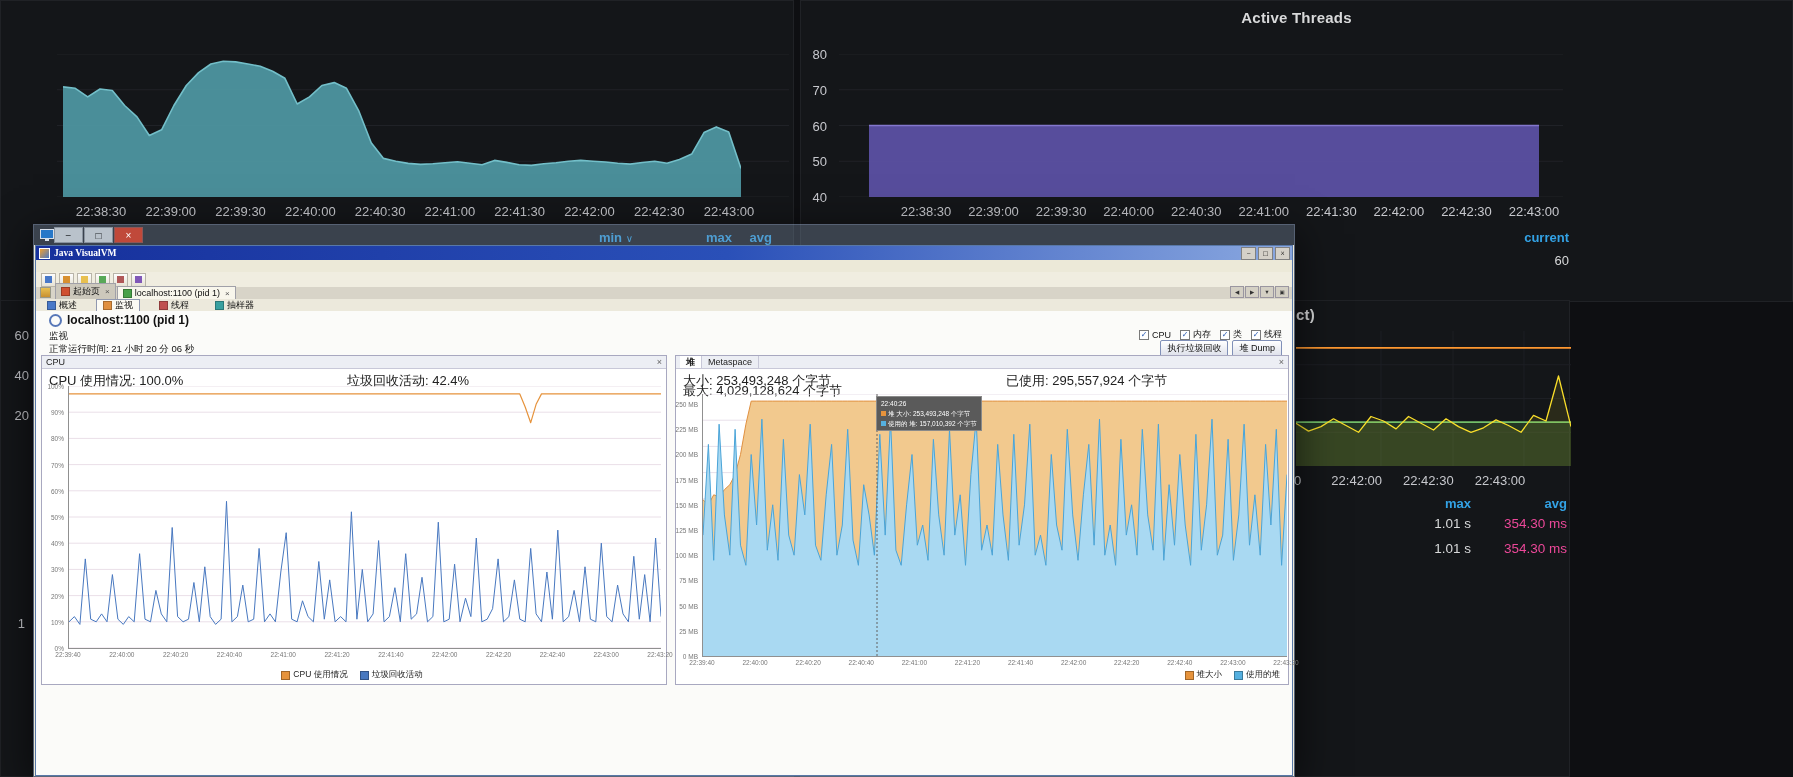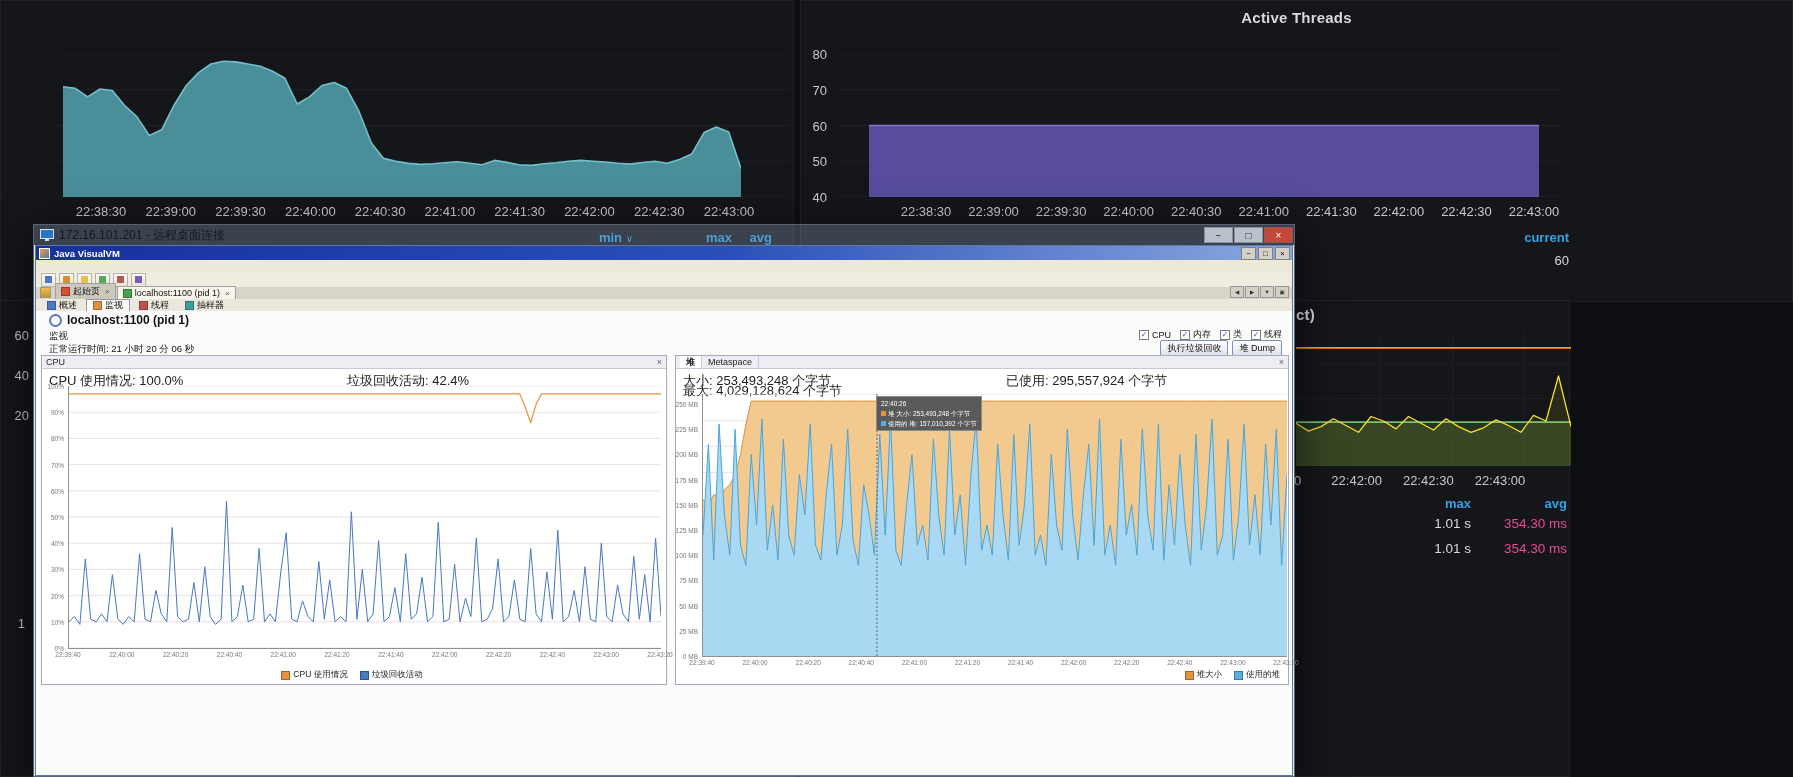--- a/index.html
+++ b/index.html
@@ -35,21 +35,21 @@
   #rdp-title{margin-left:5px;font-size:12px;color:#14181f;flex:1;white-space:nowrap;overflow:hidden;}
   .wbtn{width:29px;height:16px;margin-right:1px;display:flex;align-items:center;justify-content:center;
         font-size:10px;color:#1a1d22;background:rgba(208,216,226,.85);border:1px solid rgba(90,100,115,.5);box-sizing:border-box;}
   .wbtn.close{background:#c0493a;color:#fff;}
   #rdp-content{position:absolute;left:0;top:20px;right:0;bottom:0;background:#ece9d8;}
 
   
   #vvm{position:absolute;left:1px;right:1px;top:0;bottom:0;background:#ece9d8;border:1px solid #5878a8;box-sizing:border-box;}
   #vvm-titlebar{position:absolute;left:0;right:0;top:0;height:14px;
        background:linear-gradient(90deg,#16309c 0%,#2a50b8 55%,#8aa8e0 100%);
-       color:#fff;font-size:9.5px;font-weight:700;display:flex;align-items:center;padding:0 2px 0 3px;box-sizing:border-box;}
+       color:#fff;font-size:9.5px;font-weight:700;display:flex;align-items:center;padding:0 2px 0 3px;box-sizing:border-box;font-family:Liberation Serif, serif;}
   #vvm-app-icon{width:9px;height:9px;background:linear-gradient(135deg,#f0a030,#4878c8);border:1px solid #fff;}
   #vvm-title{margin-left:4px;flex:1;white-space:nowrap;}
   .mini-btn{width:13px;height:11px;margin-left:2px;background:#d4d0c8;border:1px solid #808080;
        display:flex;align-items:center;justify-content:center;font-size:7.5px;color:#000;font-weight:400;}
   #vvm-menubar{position:absolute;left:0;right:0;top:14px;height:12px;background:#f0ede0;
        border-bottom:1px solid #d8d4c8;display:flex;align-items:center;font-size:9.5px;color:#101010;}
   .menu-item{padding:0 7px;white-space:nowrap;}
   #vvm-toolbar{position:absolute;left:0;right:0;top:26px;height:15px;background:#f0ede0;
        border-bottom:1px solid #c8c4b8;display:flex;align-items:center;padding-left:5px;gap:3px;}
   .tool-btn{width:13px;height:12px;background:linear-gradient(#fdfdfd,#e6e2d4);border:1px solid #b8b4a8;
@@ -60,21 +60,21 @@
   .tab-corner{width:9px;height:9px;margin:0 4px 1px 0;background:linear-gradient(#e8c050,#c89030);border:1px solid #998;}
   .vtab{display:flex;align-items:center;gap:3px;padding:1px 5px;font-size:9px;color:#111;
        background:#ccc8bc;border:1px solid #a0a0a8;border-bottom:none;margin-right:1px;white-space:nowrap;}
   .vtab.active{background:#f8f6ec;}
   .ticon{width:7px;height:7px;display:inline-block;border:1px solid rgba(0,0,0,.25);}
   .tclose{color:#555;font-size:8px;margin-left:2px;}
   .navbtns{margin-left:auto;display:flex;gap:1px;margin-right:3px;margin-bottom:1px;}
   .navbtn{width:12px;height:10px;background:#d4d0c4;border:1px solid #9a96a0;font-size:5.5px;color:#333;
        display:flex;align-items:center;justify-content:center;}
   #vvm-subtabrow{position:absolute;left:0;right:0;top:53px;height:12px;background:#ece9dc;
-       border-bottom:1px solid #b8b4a8;display:flex;align-items:center;padding-left:4px;gap:2px;}
+       border-bottom:1px solid #b8b4a8;display:flex;align-items:center;padding-left:4px;gap:12px;}
   .stab{display:flex;align-items:center;gap:3px;padding:0 6px;height:11px;font-size:9px;color:#111;
        border:1px solid transparent;white-space:nowrap;}
   .stab.active{background:#fbfaf4;border-color:#9098b0;}
   #vvm-content{position:absolute;left:0;right:0;top:65px;bottom:0;background:#fbfbf9;}
 
   #vvm-heading{position:absolute;left:13px;top:2px;font-size:12px;font-weight:700;color:#111;
        display:flex;align-items:center;gap:5px;}
   .ring-icon{width:9px;height:9px;border:2px solid #5878b8;border-radius:50%;display:inline-block;}
   #vvm-section{position:absolute;left:13px;top:19px;font-size:9.5px;color:#222;}
   #vvm-checkboxes{position:absolute;right:10px;top:17px;display:flex;gap:9px;font-size:9px;color:#111;align-items:center;}
@@ -217,21 +217,20 @@
         </div>
     </div>
   </div>
 
   <div id="rdp">
     <div id="rdp-titlebar">
       <svg width="14" height="12">
         <rect x="0.5" y="0.5" width="13" height="9" fill="#2878c8" stroke="#d8e0ea"></rect>
         <rect x="5" y="10" width="4" height="2" fill="#d8e0ea"></rect>
       </svg>
-      <span id="rdp-title">172.16.101.201 - 远程桌面连接</span>
       <span class="wbtn">−</span>
       <span class="wbtn">□</span>
       <span class="wbtn close">×</span>
     </div>
 
     <div id="rdp-content">
       <div id="vvm">
 
         <div id="vvm-titlebar">
           <span id="vvm-app-icon"></span>

